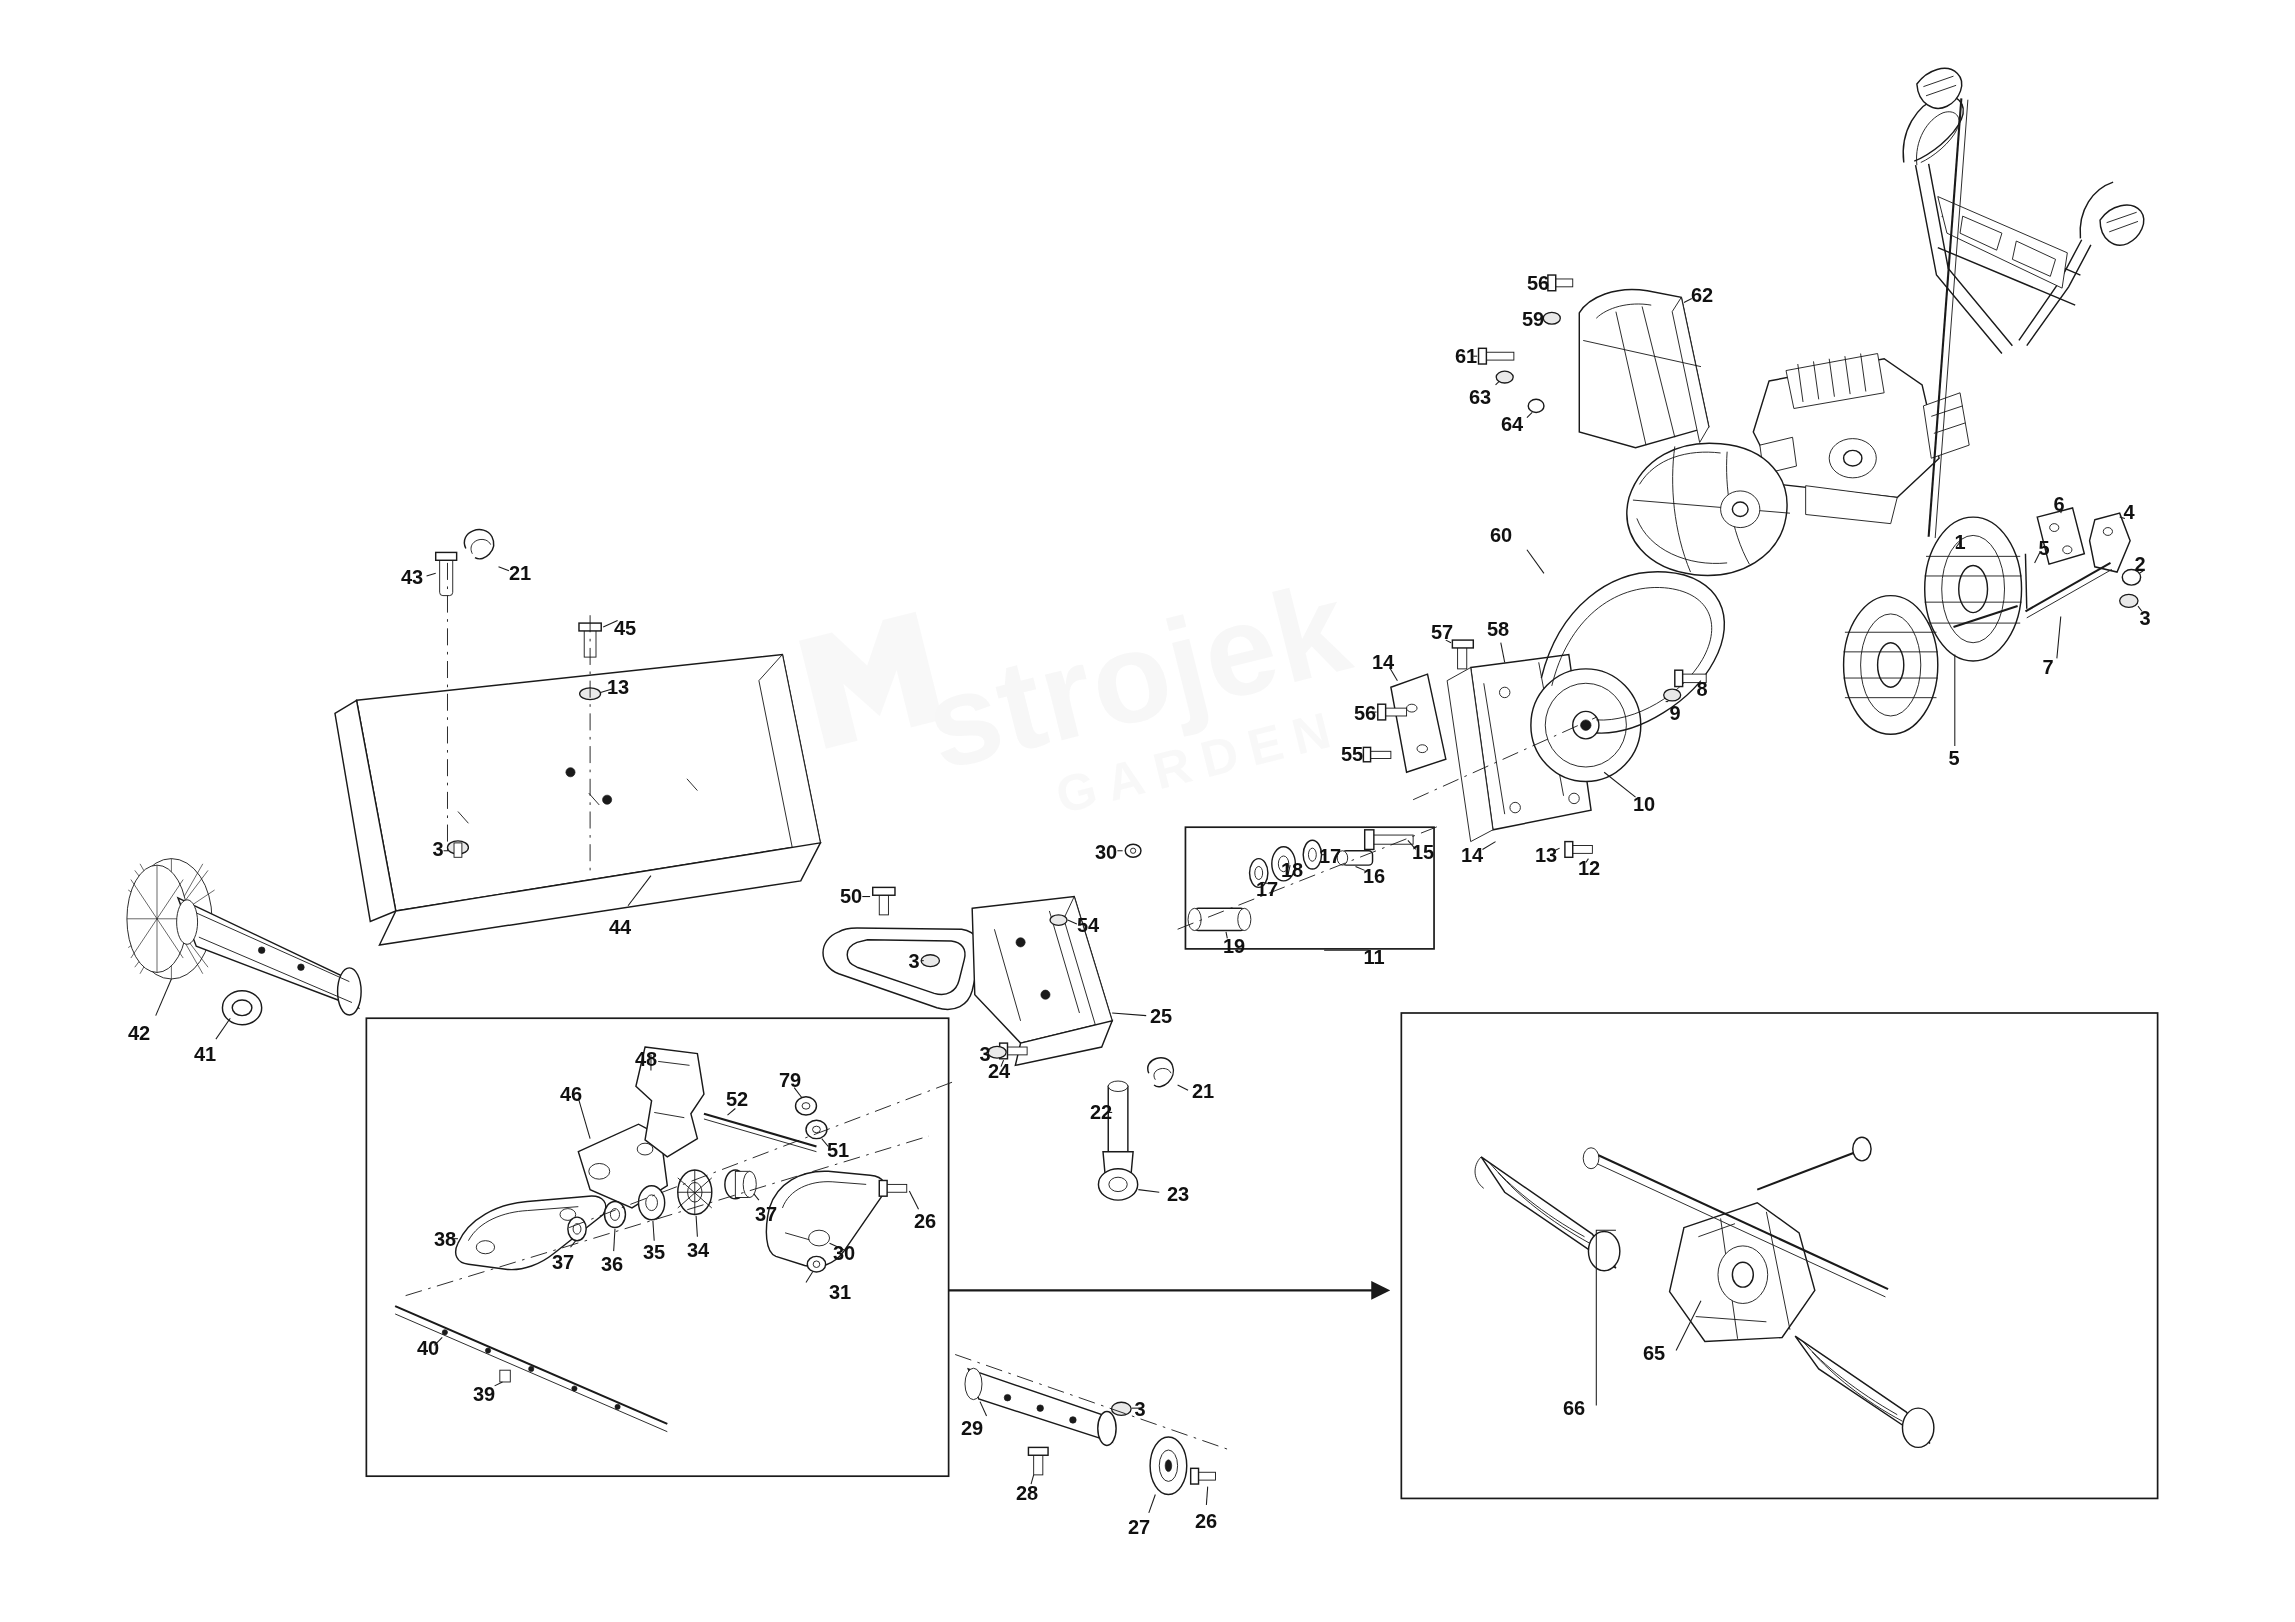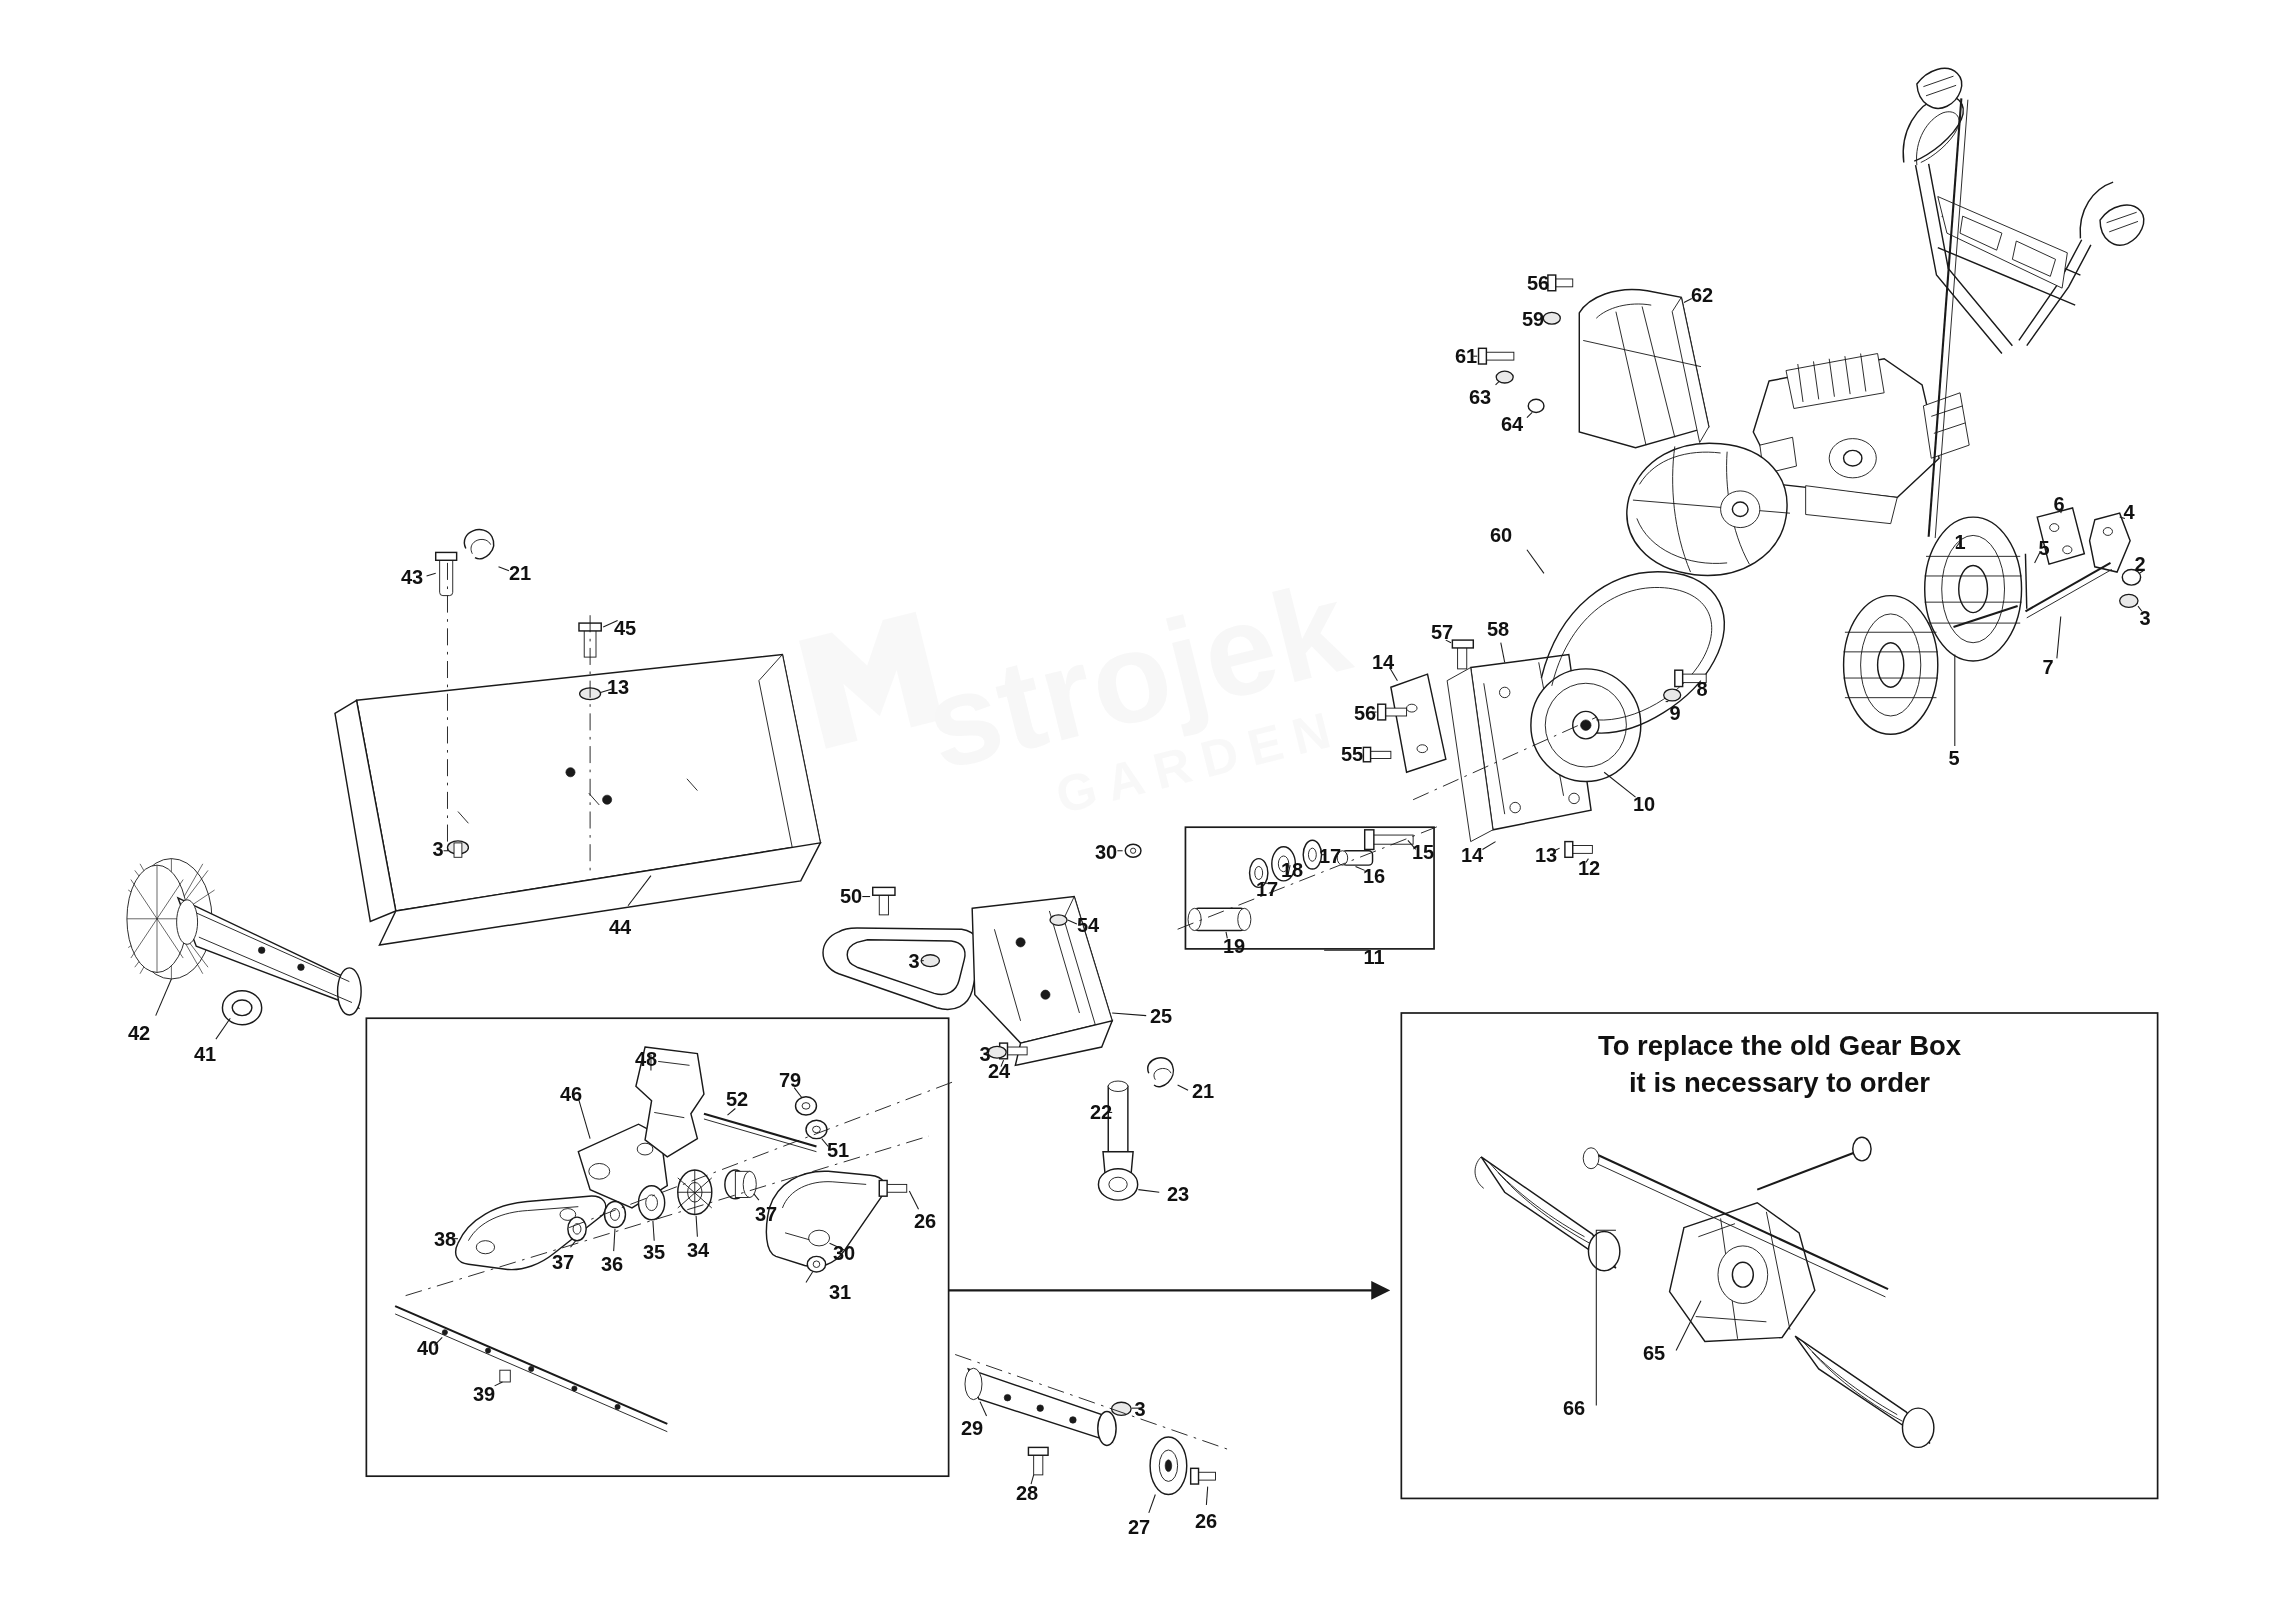--- a/index.html
+++ b/index.html
@@ -636,24 +636,20 @@
         <ellipse cx="2846" cy="1756" rx="14" ry="18" class="fillw"></ellipse>
         <ellipse cx="2432" cy="1770" rx="12" ry="16" class="fillw-t"></ellipse>
 
         <path class="lead" d="M2562 2064 L2600 1988"></path>
         <path class="lead" d="M2440 2148 L2440 1880 L2470 1880"></path>
       </g>
     </g>
 
   </svg>
 
-  <div id="note-text">
-    <div>To replace the old Gear Box</div>
-    <div>it is necessary to order</div>
-  </div>
 
   <div id="callouts">
       <div class="lbl" style="left: 1960px; top: 542px;">1</div>
       <div class="lbl" style="left: 2140px; top: 564px;">2</div>
       <div class="lbl" style="left: 2145px; top: 618px;">3</div>
       <div class="lbl" style="left: 2129px; top: 512px;">4</div>
       <div class="lbl" style="left: 2044px; top: 548px;">5</div>
       <div class="lbl" style="left: 2059px; top: 504px;">6</div>
       <div class="lbl" style="left: 2048px; top: 667px;">7</div>
       <div class="lbl" style="left: 1954px; top: 758px;">5</div>

